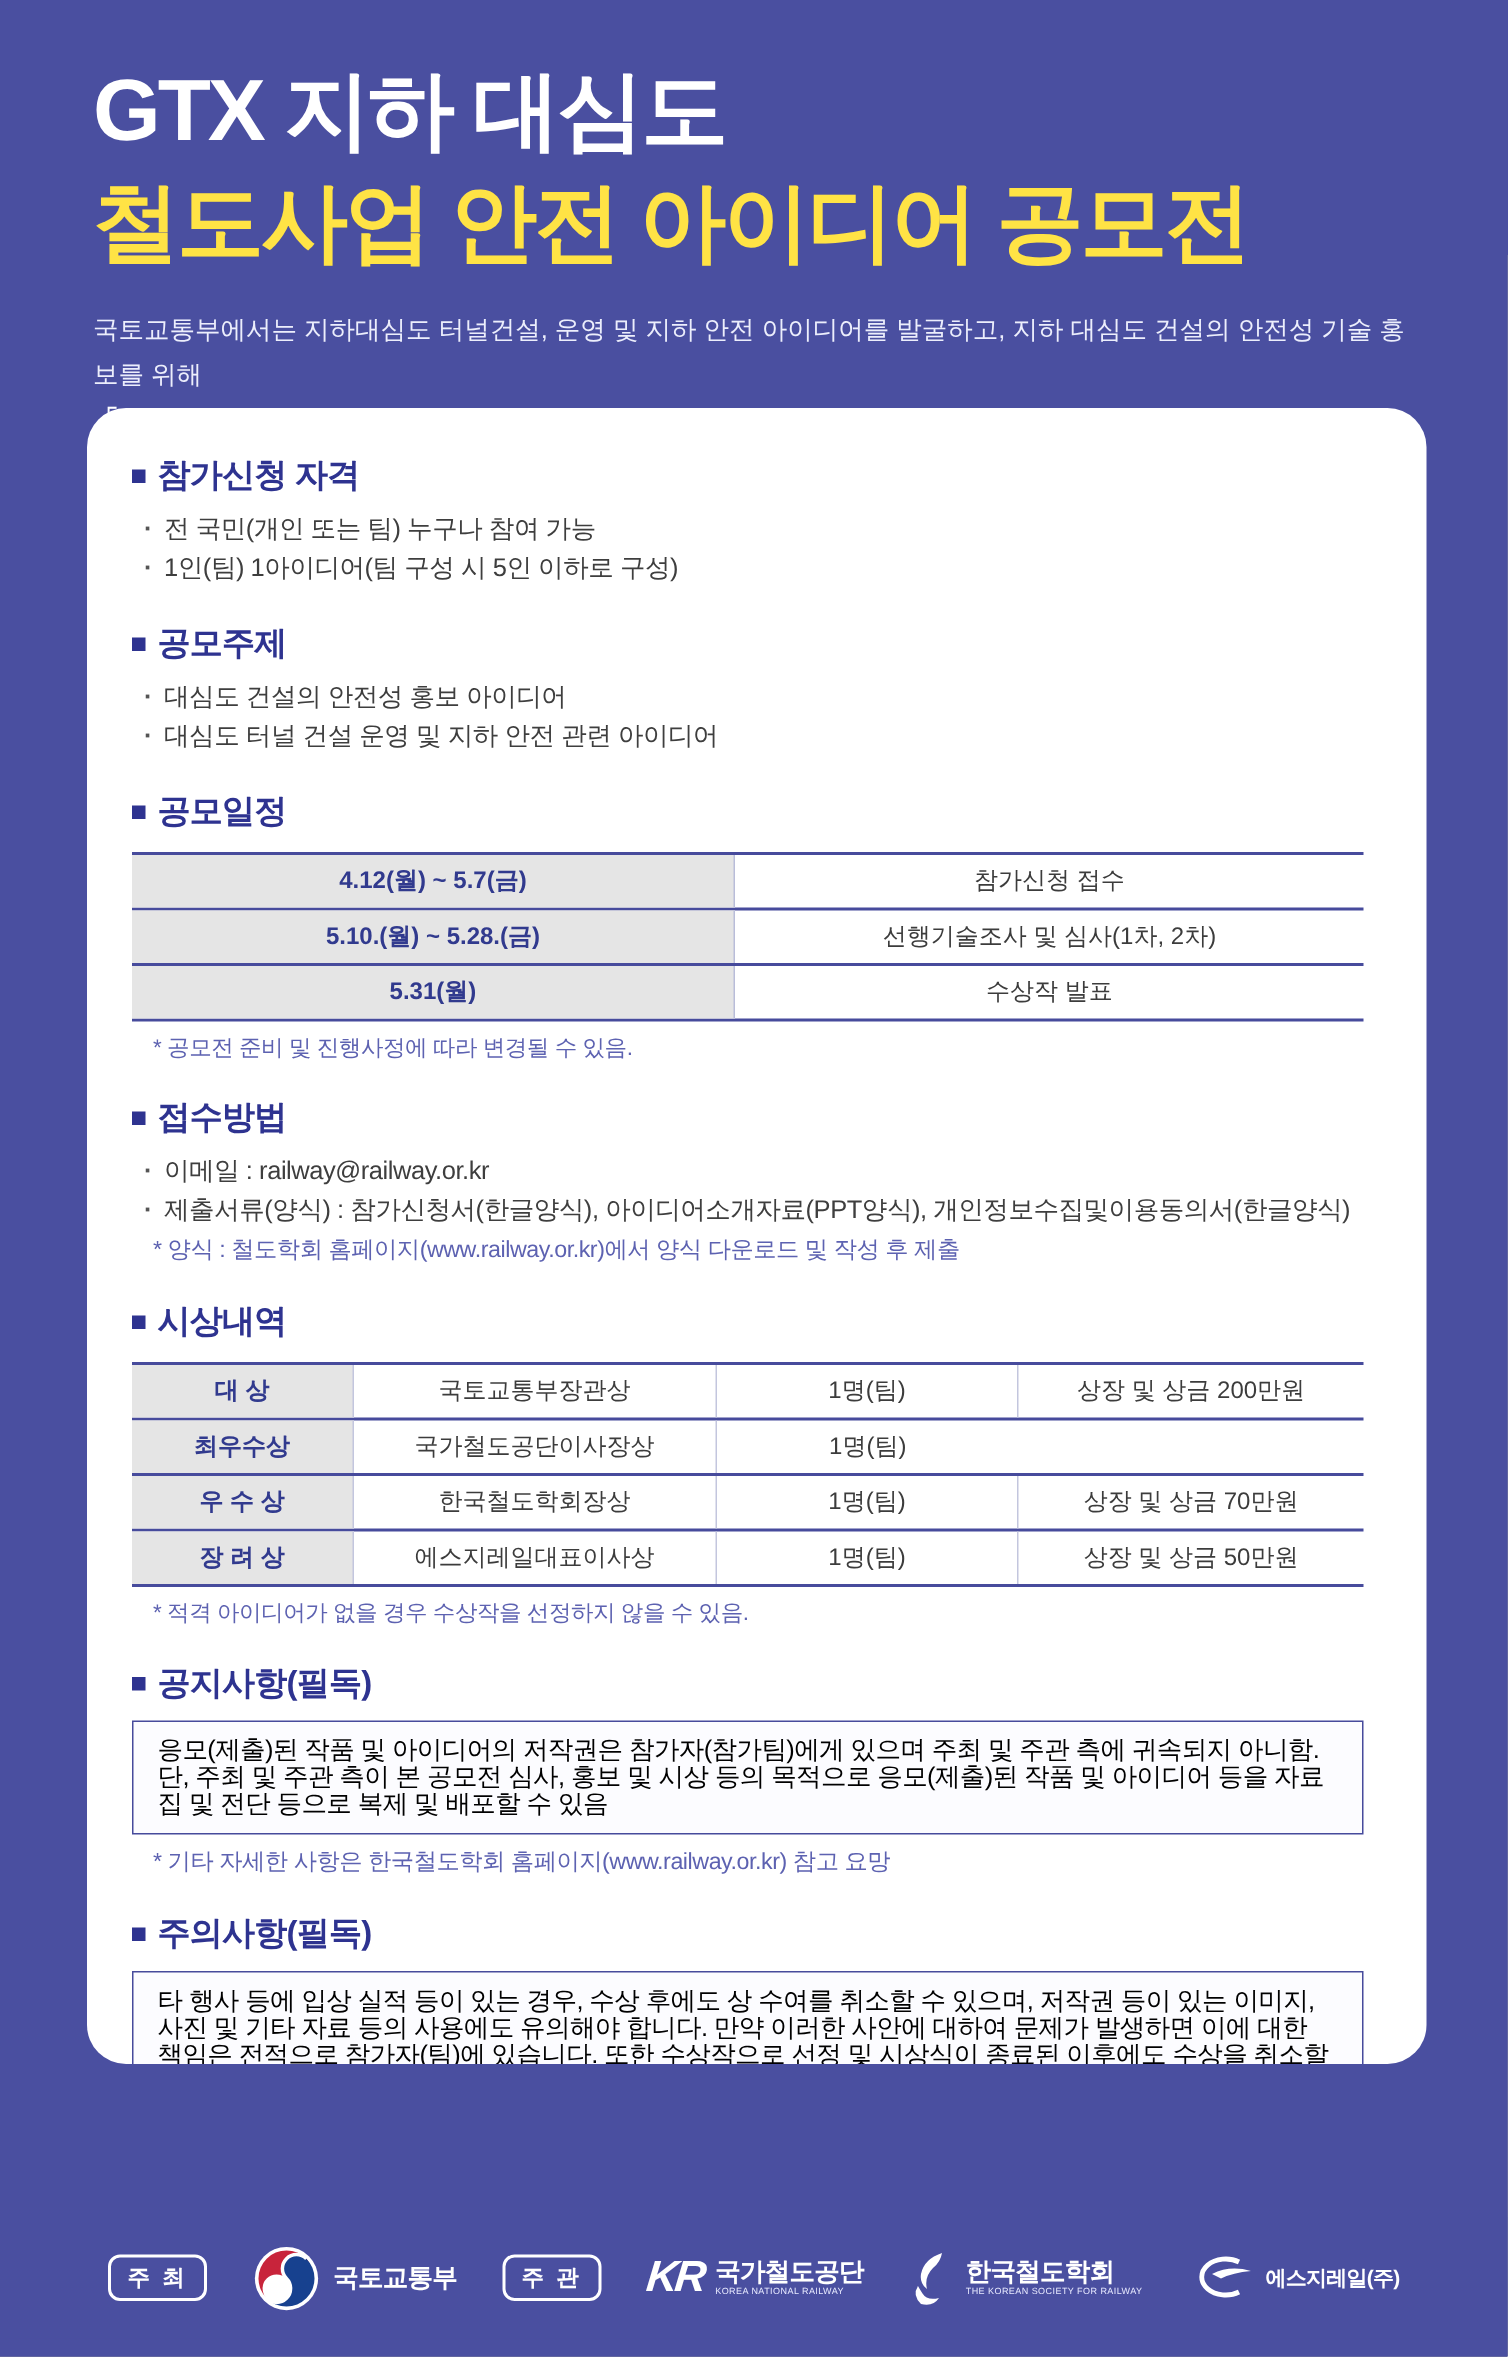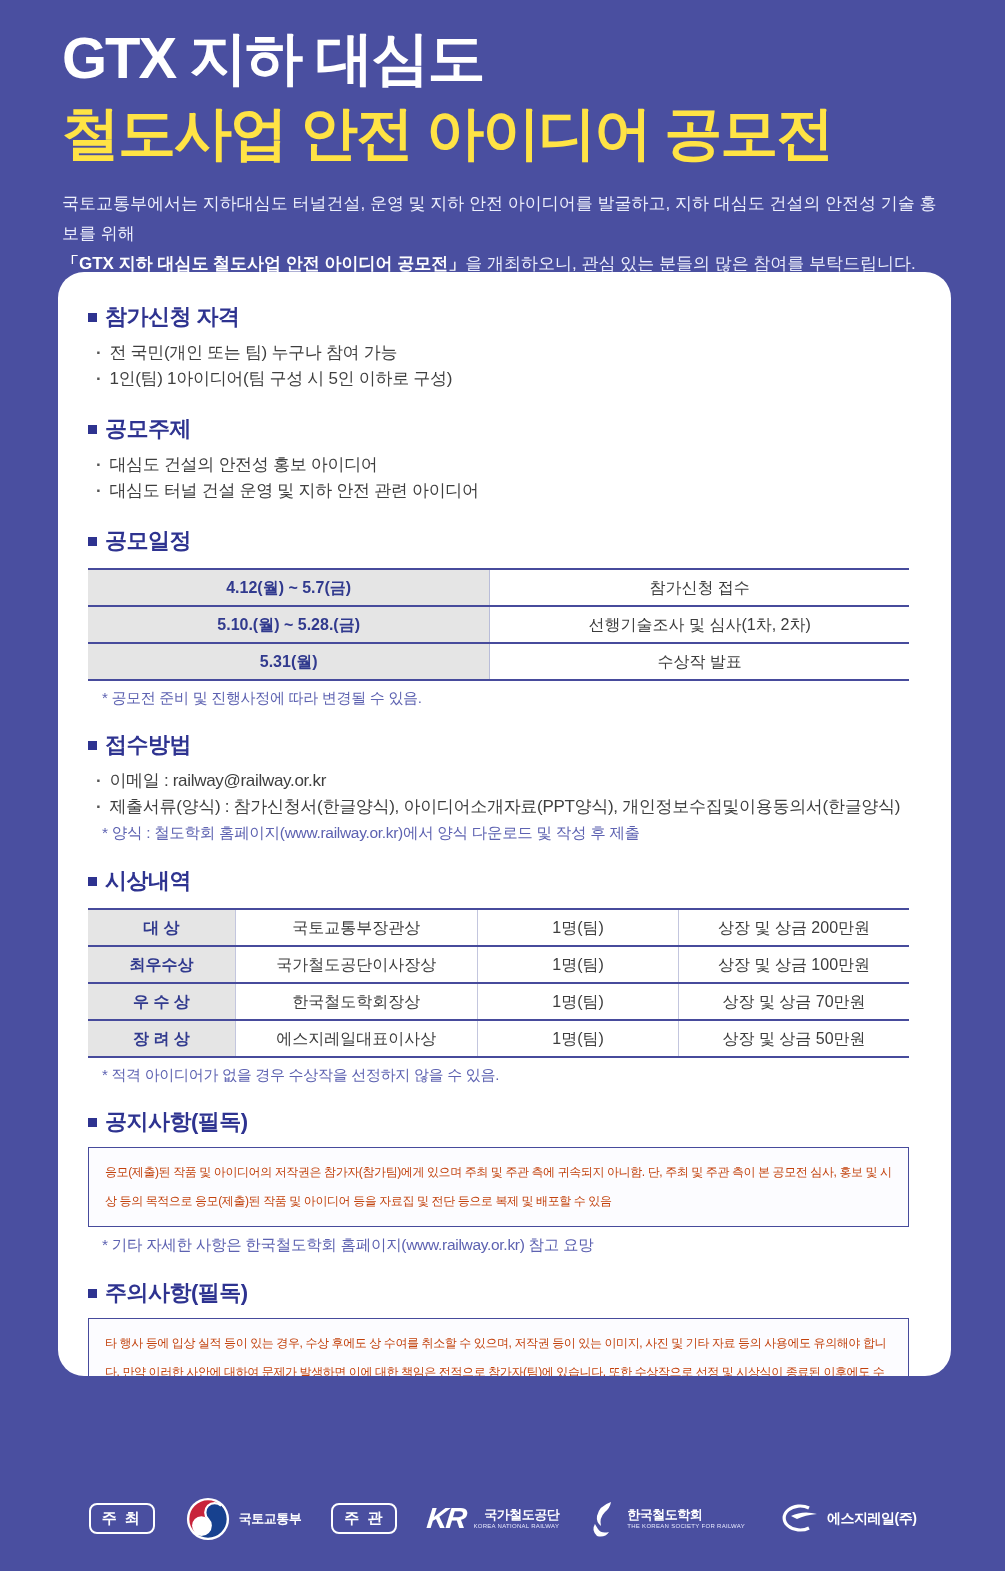--- a/index.html
+++ b/index.html
@@ -3,21 +3,21 @@
 <meta charset="utf-8">
 <style>
   * { margin:0; padding:0; box-sizing:border-box; }
   html,body { background:#3a3f7e; }
   body { font-family:"Liberation Sans","DejaVu Sans",sans-serif; }
   .poster{
     position:relative; width:1005px; height:1571px; margin:0 auto;
     background:#4a4fa0; overflow:hidden;
   }
   
-  .hdr{ padding:24px 55px 0 62px; }
+  .hdr{ padding:40px 55px 0 62px; }
   .title1{ color:#ffffff; font-size:58px; font-weight:900; letter-spacing:-2px; line-height:1.16; }
   .title2{ color:#ffe345; font-size:58px; font-weight:900; letter-spacing:-2px; line-height:1.16; margin-top:8px; }
   .intro{ margin-top:22px; color:#eceefc; font-size:17px; line-height:30px; font-weight:400; }
   .intro b{ color:#ffffff; font-weight:700; }
   
   .card{
     position:absolute; left:58px; top:272px; width:893px; height:1104px;
     background:#ffffff; border-radius:26px; padding:26px 42px 0 30px; overflow:hidden;
   }
   .sec-h{ display:flex; align-items:center; margin-top:22px; }
@@ -36,33 +36,33 @@
   .cell{ height:35px; line-height:35px; text-align:center; font-size:16px; color:#3c3c3c;
          overflow:hidden; white-space:nowrap; }
   .cell.key{ background:#e5e5e5; color:#313a8e; font-weight:700; border-right:1px solid #b9bdd9; }
   
   .awards .trow{ grid-template-columns:18% 29.5% 24.5% 28%; }
   .awards .cell{ border-right:1px solid #c3c6de; }
   .awards .cell:last-child{ border-right:none; }
   
   .box{
     margin-top:10px; border:1.5px solid #474b9c; background:#fcfcff;
-    padding:10px 16px; color:#c2410c; font-size:12px; line-height:29px; letter-spacing:-0.4px;
+    padding:10px 16px; color:#000000; font-size:17px; line-height:18px; letter-spacing:-0.4px;
   }
   
   .footer{
     position:absolute; left:0; bottom:12px; width:1005px; height:81px;
     background:#4a4fa0; display:flex; align-items:center; justify-content:center; gap:30px;
   }
   .badge{
     border:2px solid #ffffff; border-radius:8px; color:#fff; font-size:15px; font-weight:700;
     padding:4px 11px; letter-spacing:2px; white-space:pre;
   }
   .logo{ display:flex; align-items:center; gap:8px; }
-  .logo-text{ color:#fff; font-size:13px; font-weight:700; letter-spacing:-0.5px; line-height:1.05; }
+  .logo-text{ color:#fff; font-size:17px; font-weight:700; letter-spacing:-0.5px; line-height:1.05; }
   .logo-sub{ color:#e8eaff; font-size:6px; letter-spacing:0.3px; margin-top:2px; font-weight:400; }
   .kr-glyph{ color:#fff; font-size:29px; font-weight:900; font-style:italic; letter-spacing:-2px; transform:skewX(-6deg); }
 </style>
 </head>
 <body>
 
 <div class="poster">
 
   <div class="hdr">
     <div class="title1">GTX 지하 대심도</div>
@@ -130,21 +130,20 @@
       <div class="trow">
         <div class="cell key pre">대      상</div>
         <div class="cell">국토교통부장관상</div>
         <div class="cell">1명(팀)</div>
         <div class="cell">상장 및 상금 200만원</div>
       </div>
       <div class="trow">
         <div class="cell key pre">최우수상</div>
         <div class="cell">국가철도공단이사장상</div>
         <div class="cell">1명(팀)</div>
-        <div class="cell">상장 및 상금 100만원</div>
       </div>
       <div class="trow">
         <div class="cell key pre">우 수 상</div>
         <div class="cell">한국철도학회장상</div>
         <div class="cell">1명(팀)</div>
         <div class="cell">상장 및 상금 70만원</div>
       </div>
       <div class="trow">
         <div class="cell key pre">장 려 상</div>
         <div class="cell">에스지레일대표이사상</div>

